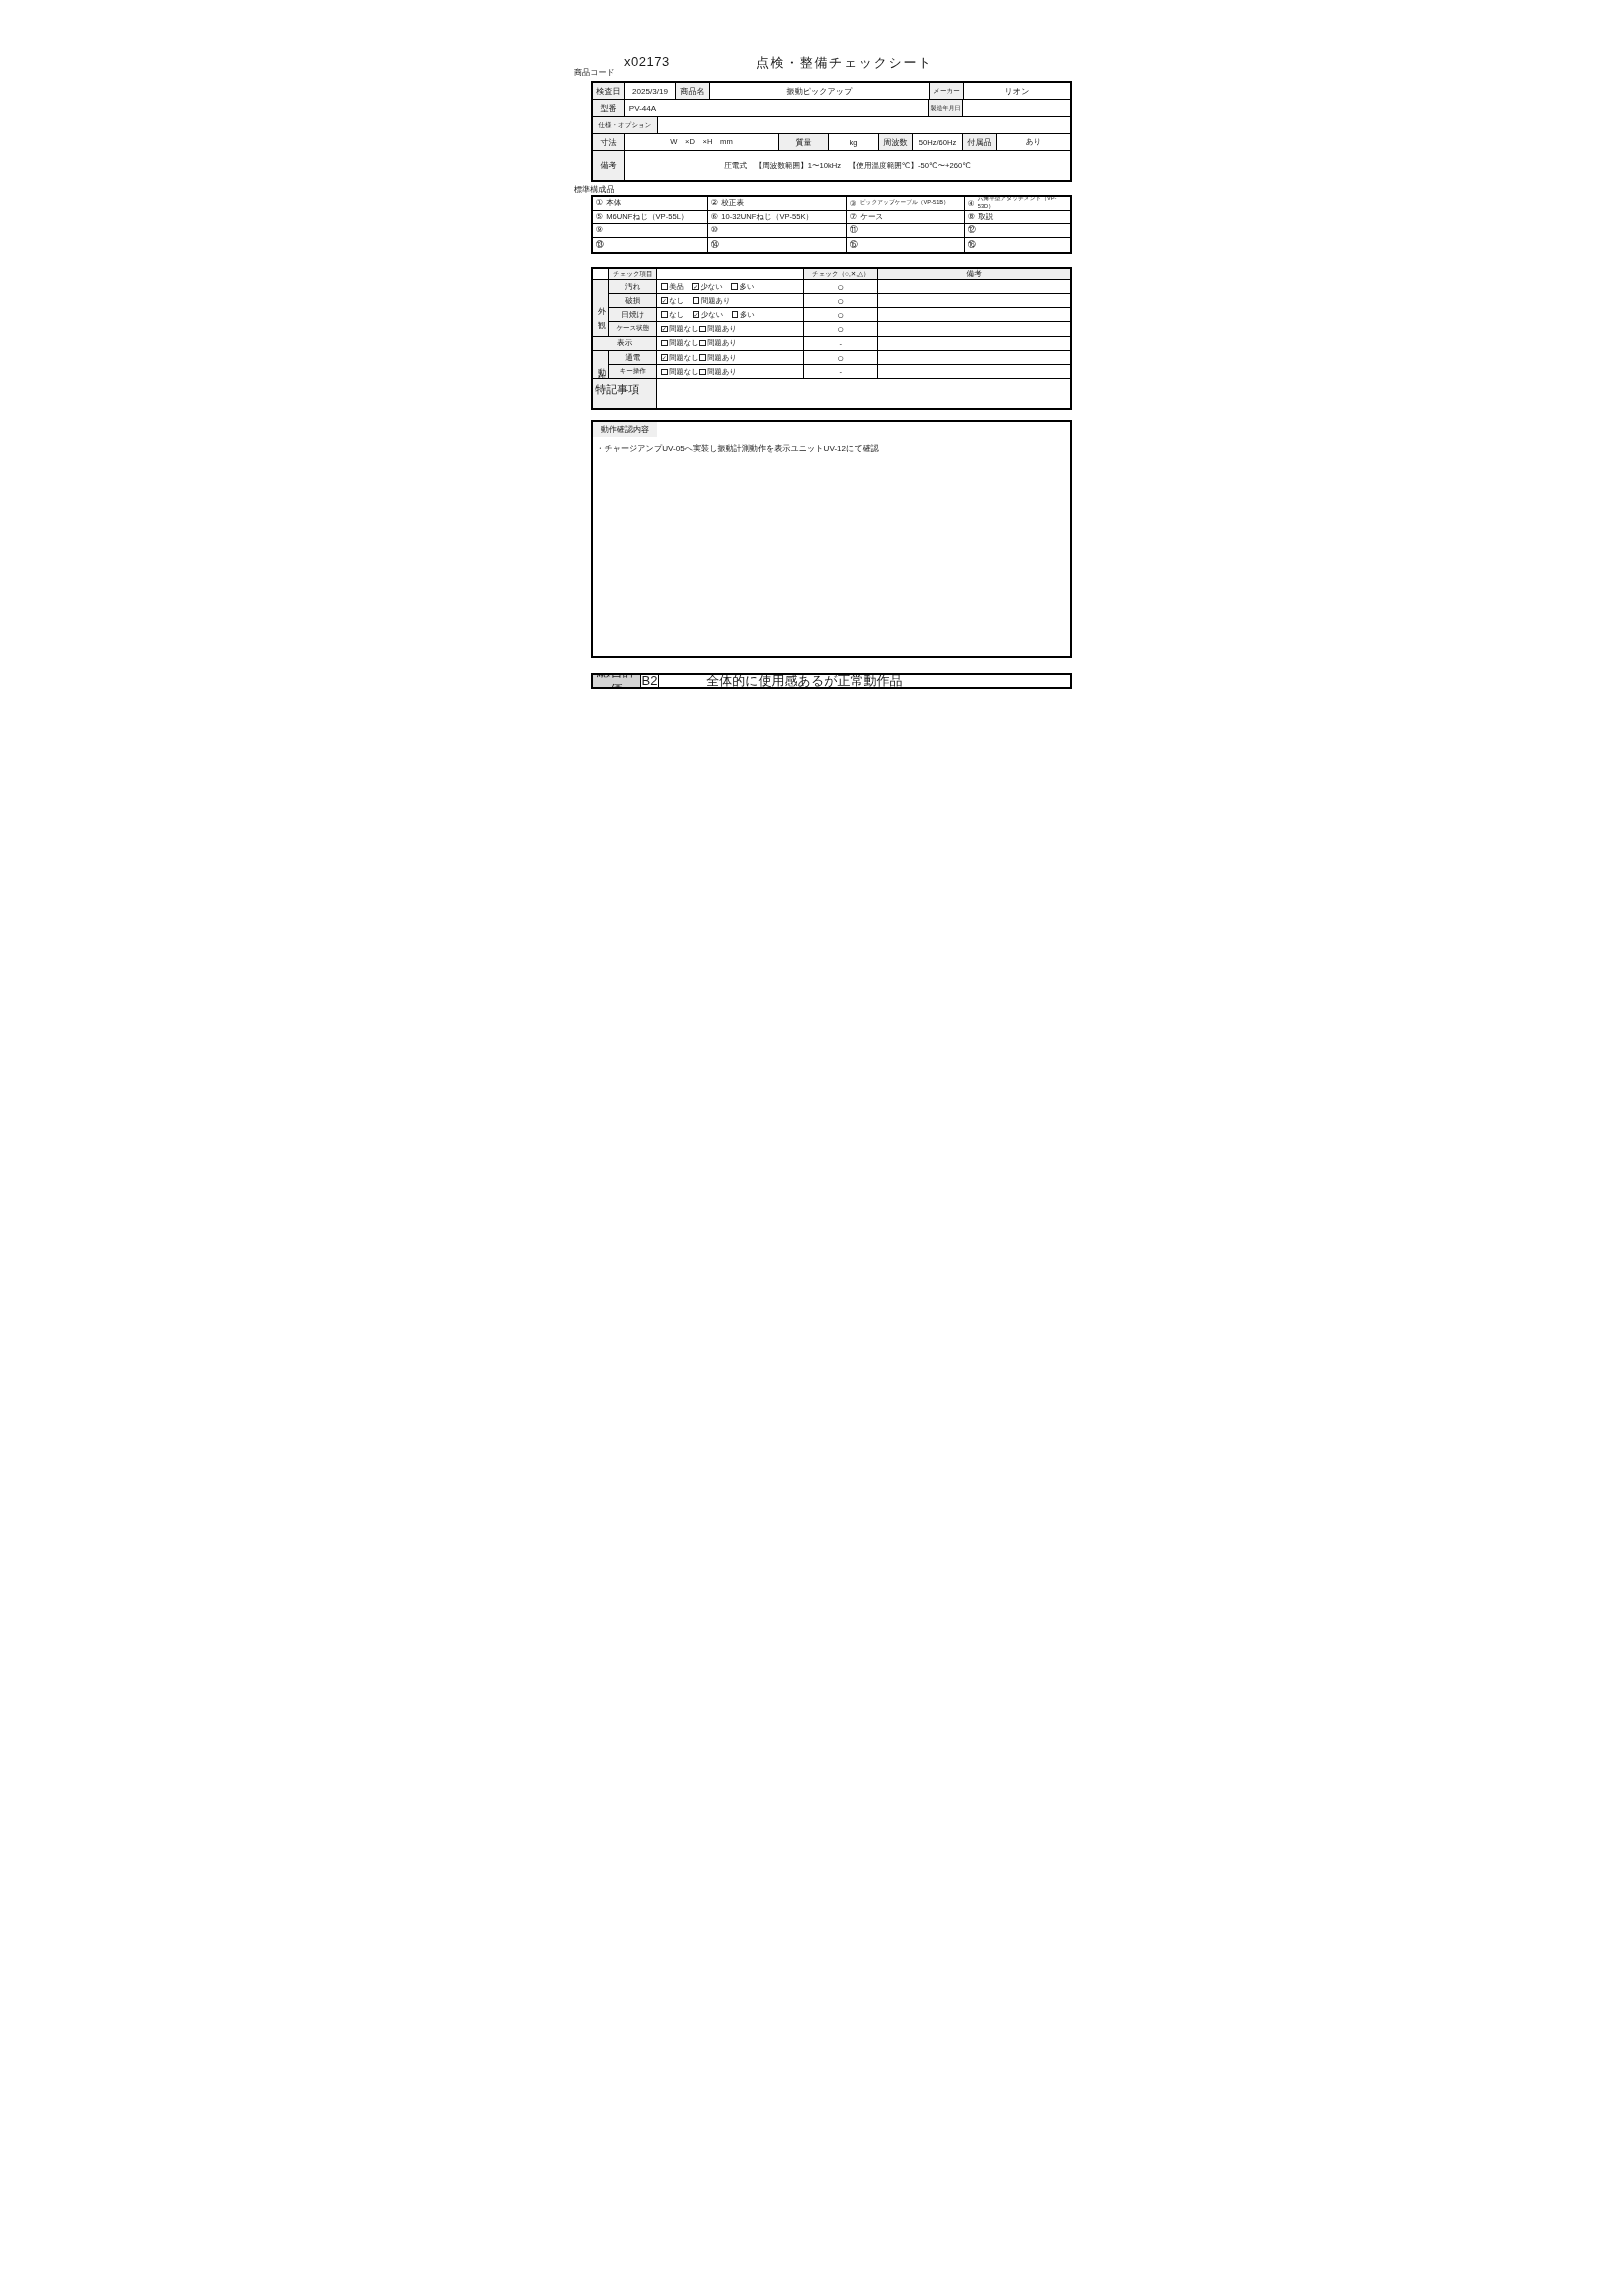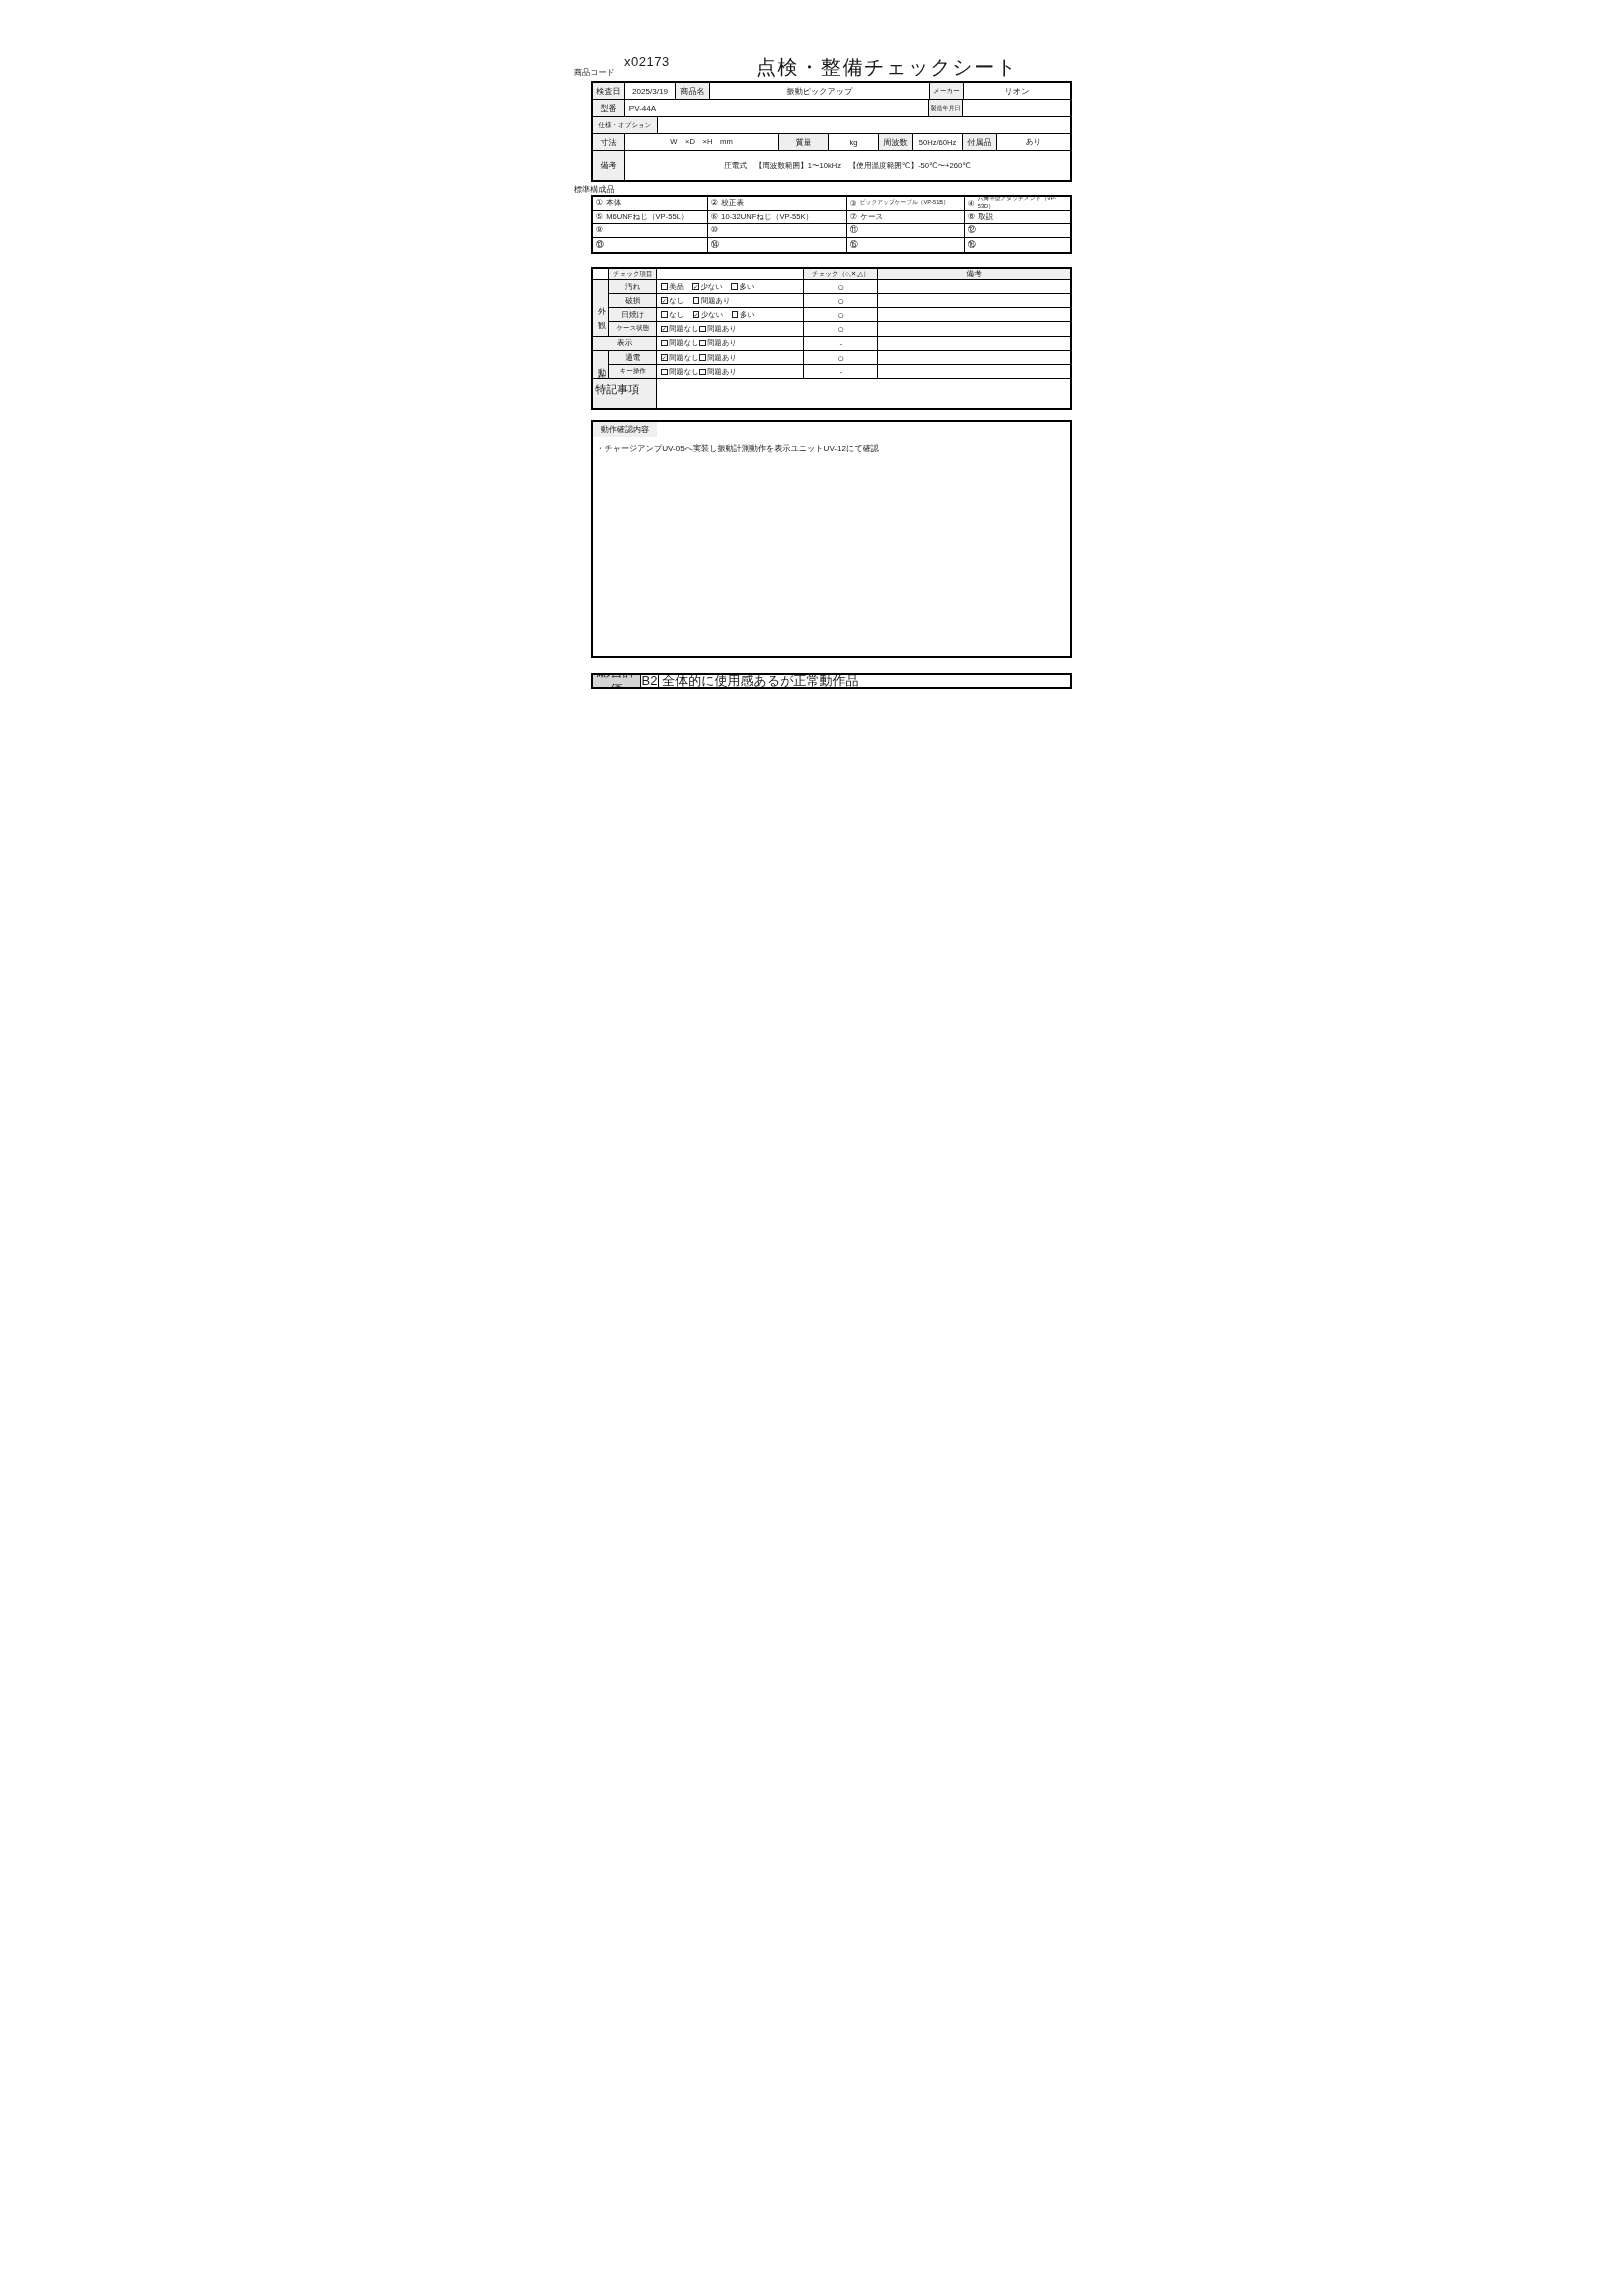--- a/index.html
+++ b/index.html
@@ -2,21 +2,21 @@
 <html style="font-size:8.7px"><head>
 <meta charset="utf-8">
 <style>
   html,body{margin:0;padding:0;background:#ffffff;}
   body{font-family:"Liberation Sans","DejaVu Sans",sans-serif;color:#1a1a1a;}
   .page{position:relative;width:597px;height:845px;background:#fff;margin:0 auto;overflow:hidden;}
 
   
   .hdr-code-label{position:absolute;left:61px;top:67px;font-size:8.1px;}
   .hdr-code{position:absolute;left:111px;top:54px;font-size:13px;letter-spacing:0.5px;}
-  .hdr-title{position:absolute;left:243px;top:54px;font-size:20px;letter-spacing:1.6px;}
+  .hdr-title{position:absolute;left:243px;top:54px;font-size:13px;letter-spacing:1.6px;}
 
   
   .tbl{position:absolute;left:78px;width:481px;border:2.2px solid #000;box-sizing:border-box;background:#fff;}
   .lab{background:#efefef;}
   .cell{display:flex;align-items:center;justify-content:center;box-sizing:border-box;overflow:hidden;}
   .br{border-right:0.8px solid #000;}
 
   
   #info{top:81px;display:flex;flex-direction:column;}
   .irow{display:flex;height:17px;box-sizing:border-box;border-bottom:1.6px solid #000;}
@@ -63,21 +63,21 @@
   
   #opbox{top:420px;height:238px;}
   .opbox-label{display:inline-block;background:#efefef;font-size:8.1px;padding:2.2px 7.6px 2.2px 2.2px;min-width:54px;text-align:right;}
   .opbox-note{font-size:8.1px;margin:6px 0 0 3.3px;}
 
   
   #overall{top:673px;height:15.7px;display:flex;}
   #overall .cell{font-size:13px;text-align:center;}
   .ov-label{width:48px;background:#d4d4d4;border-right:0.8px solid #000;}
   .ov-grade{width:18px;border-right:0.8px solid #000;}
-  .ov-comment{flex:1;justify-content:flex-start;padding-left:3.3px;}
+  .ov-comment{flex:1;justify-content:flex-start;padding-left:3.3px;margin-left:44px;}
 </style>
 </head>
 <body>
 
 <div class="page">
 
   <span class="hdr-code-label">商品コード</span>
   <span class="hdr-code">x02173</span>
   <span class="hdr-title">点検・整備チェックシート</span>
 

